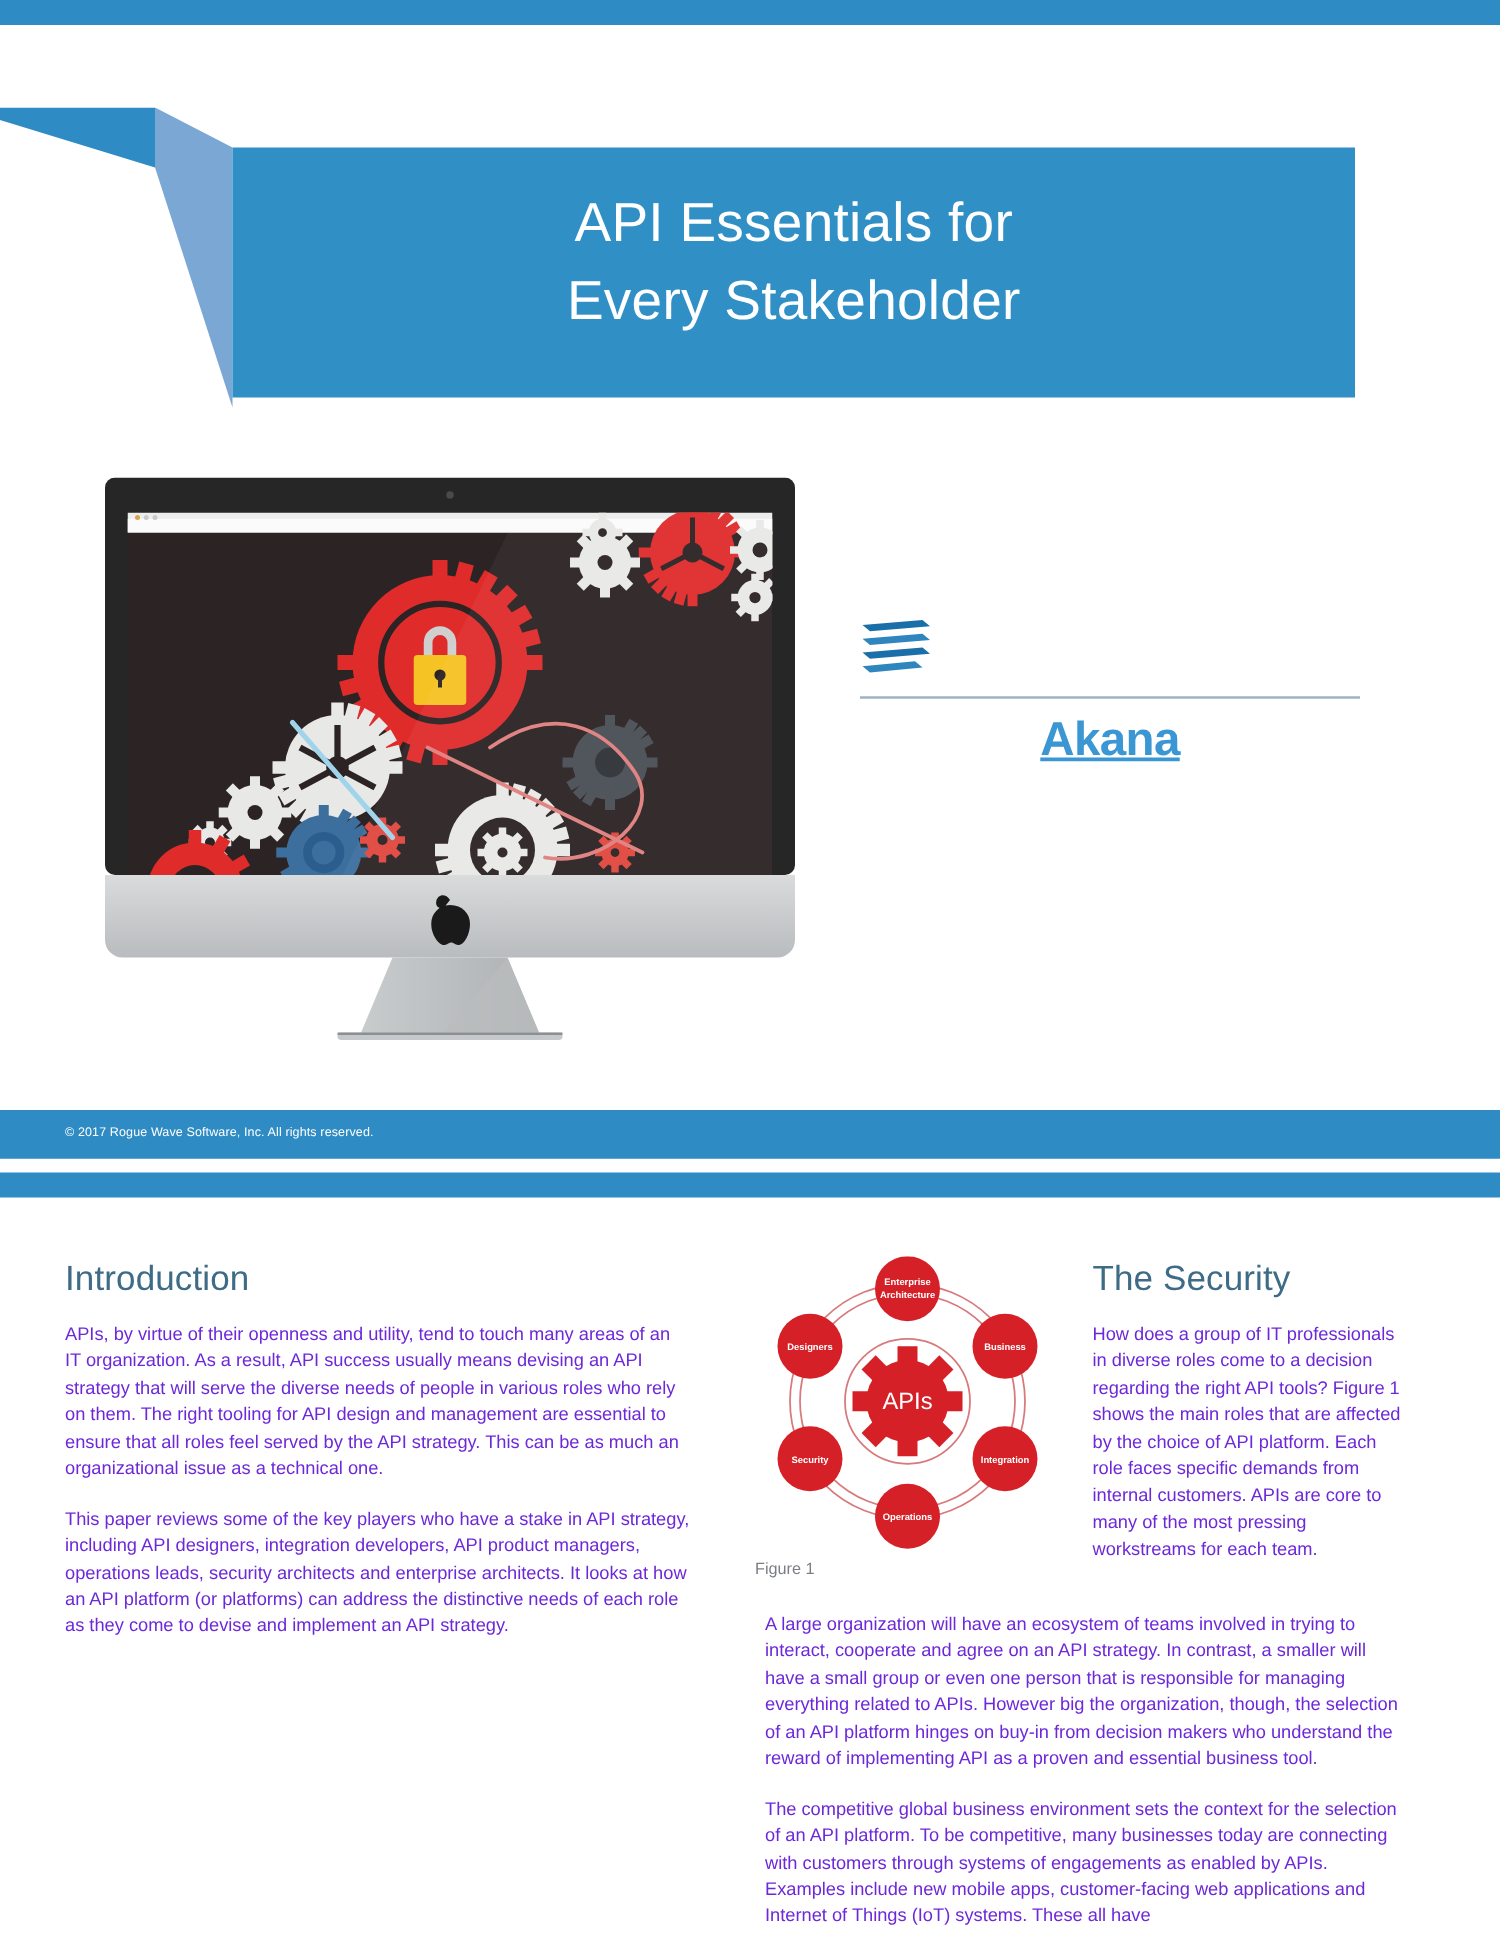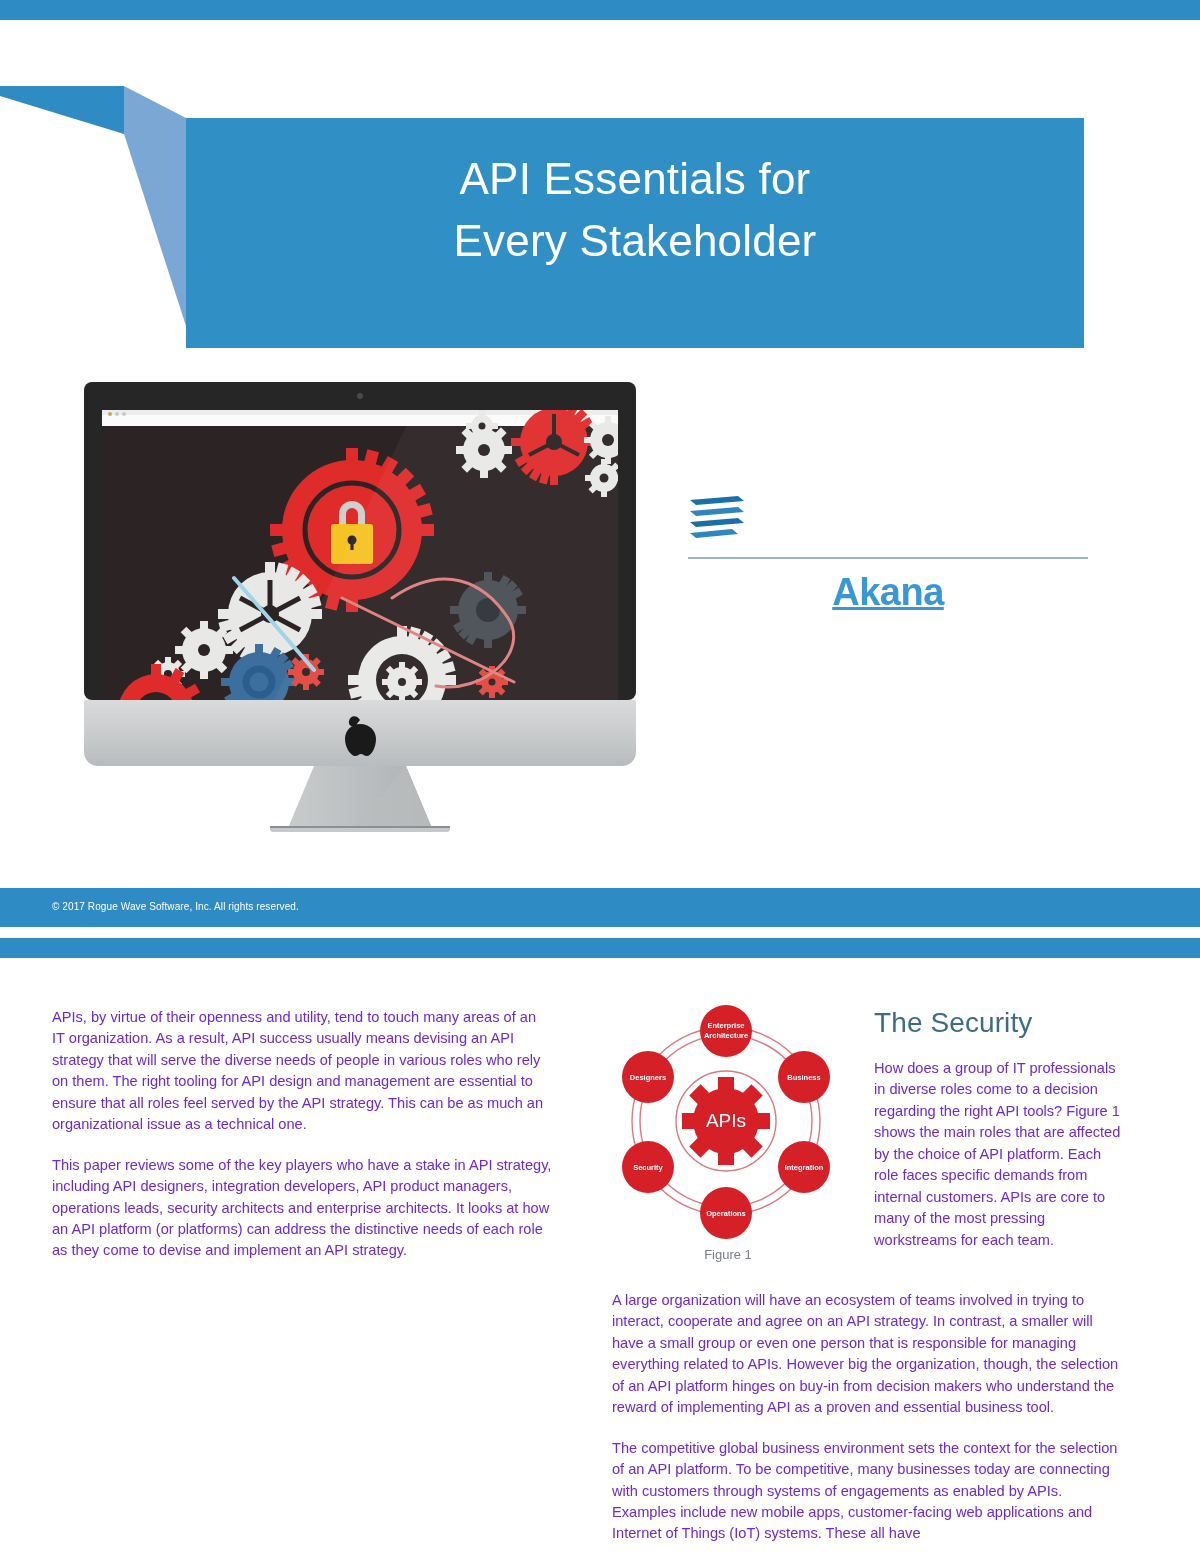--- a/index.html
+++ b/index.html
@@ -26,21 +26,21 @@
     overflow: hidden;
   }
   .topbar {
     position: absolute; left: 0; top: 0;
     width: 1200px; height: 20px;
     background: #2e8bc4;
   }
   .hero {
     position: absolute;
     left: 186px; top: 118px;
-    width: 898px; height: 230px;
+    width: 898px; height: 200px;
     background: #3090c6;
   }
   .hero-title {
     position: absolute;
     left: 0; top: 30px;
     width: 898px;
     text-align: center;
     color: #ffffff;
     font-size: 44px;
     font-weight: 300;
@@ -110,21 +110,21 @@
     margin-bottom: 19px;
   }
   p.body {
     color: #6d28d9;
     font-size: 14.6px;
     line-height: 1.47;
     margin-bottom: 19px;
   }
   .diagram { width: 244px; height: 238px; display: block; }
   .fig-caption {
-    text-align: center;
+    text-align: left;
     color: #7b7f85;
     font-size: 13px;
     margin-top: 4px;
     padding-right: 8px;
   }
 </style>
 </head>
 <body>
 
 <div id="page">
@@ -510,20 +510,21 @@
 
     <div class="footerbar">
       <div class="footer-copy">© 2017 Rogue Wave Software, Inc. All rights reserved.</div>
     </div>
   </div>
 
   <div class="page2">
     <div class="p2-topbar"></div>
 
     <div class="col-left">
+      <h2 class="section">Introduction</h2>
       <p class="body">APIs, by virtue of their openness and utility, tend to touch many areas of an IT organization. As a result, API success usually means devising an API strategy that will serve the diverse needs of people in various roles who rely on them. The right tooling for API design and management are essential to ensure that all roles feel served by the API strategy. This can be as much an organizational issue as a technical one.</p>
       <p class="body">This paper reviews some of the key players who have a stake in API strategy, including API designers, integration developers, API product managers, operations leads, security architects and enterprise architects. It looks at how an API platform (or platforms) can address the distinctive needs of each role as they come to devise and implement an API strategy.</p>
     </div>
 
     <div class="col-mid">
       <svg class="diagram" viewBox="0 0 244 238">
         <circle cx="122" cy="116" r="94" fill="none" stroke="#d8797c" stroke-width="1.4"></circle>
         <circle cx="122" cy="116" r="86" fill="none" stroke="#d8797c" stroke-width="1.4"></circle>
 
         <circle cx="122" cy="116" r="50" fill="none" stroke="#d8797c" stroke-width="1.4"></circle>

